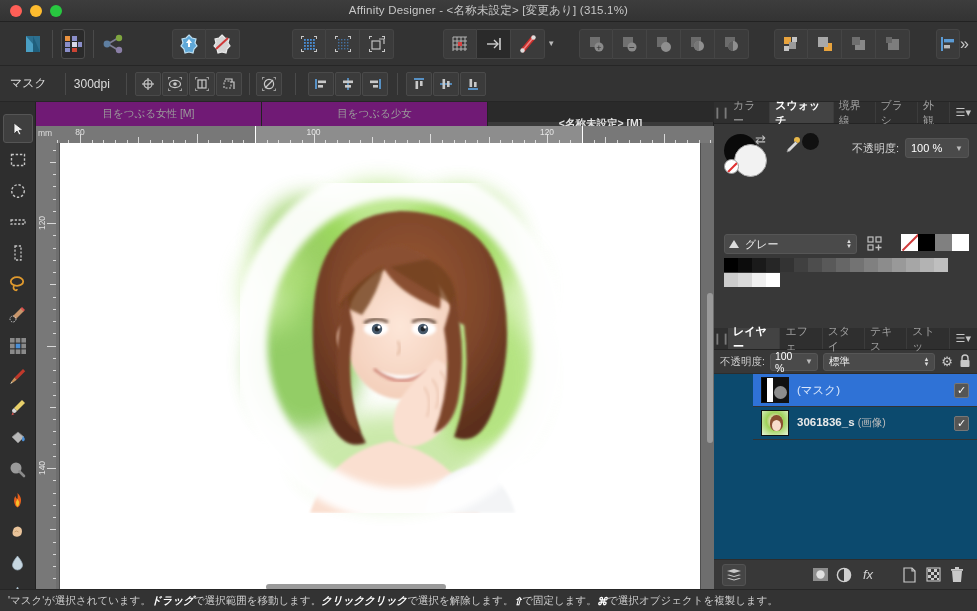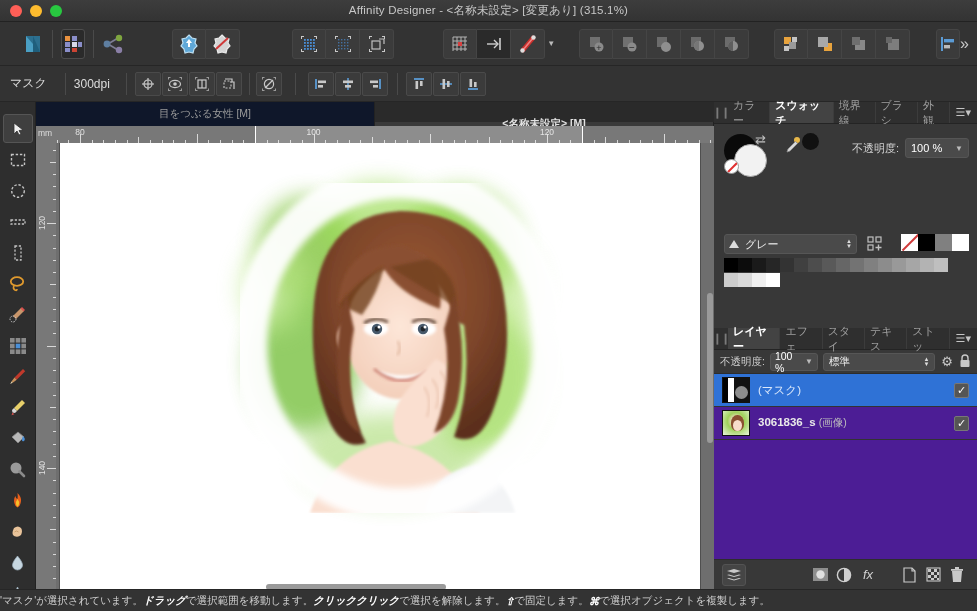--- a/index.html
+++ b/index.html
@@ -79,21 +79,21 @@
   .tool.sel { background:#3f3f3f; border:1px solid #555; }
 
   
   .doctabs {
     position:absolute; left:36px; top:102px; width:678px; height:24px;
     background:#2a2a2a; display:flex; align-items:stretch;
   }
   .dtab {
     flex:1; display:flex; align-items:center; justify-content:center;
     font-size:10.5px; color:#9b9b9b;
-    border-right:1px solid #222; background:#0f172a;
+    border-right:1px solid #222; background:#701a75;
   }
   .dtab.active { background:#3a3a3a; color:#e2e2e2; font-weight:bold;margin-top:20px; }
   .ruler-h { position:absolute; left:36px; top:126px; width:678px; height:17px; background:#787878; overflow:hidden; }
   .ruler-v { position:absolute; left:36px; top:143px; width:20px; height:446px; background:#787878; overflow:hidden; }
   .rmm { position:absolute; left:2px; top:2px; font-size:8.5px; color:#ddd; z-index:3;}
   .rtick { position:absolute; bottom:0; width:1px; background:#d8d8d8; }
   .rtick.maj { height:9px; }
   .rtick.mid { height:6px; }
   .rtick.min { height:3px; }
   .rnum { position:absolute; top:1px; font-size:8.5px; color:#e0e0e0; transform:translateX(-50%); }
@@ -189,21 +189,21 @@
               border-bottom:1px solid #2d2d2d; }
   .lyr-opts .lab { font-size:10.5px; color:#d0d0d0; margin-right:5px; }
   .op-box { width:48px; height:18px; background:#4a4a4a; border:1px solid #565656; border-radius:3px;
             display:flex; align-items:center; justify-content:space-between; padding:0 4px; font-size:10.5px; color:#fff;}
   .blend-box { flex:1; height:18px; margin-left:5px; background:#4a4a4a; border:1px solid #565656;
                border-radius:3px; display:flex; align-items:center; padding:0 5px; font-size:10.5px; color:#eee;}
   .blend-box .stepper { margin-left:auto; display:flex; flex-direction:column; font-size:6px; line-height:5px; color:#ddd;}
   .gear { margin-left:6px; color:#c9c9c9; font-size:13px; }
   .lock { margin-left:6px; }
 
-  .layerlist { position:absolute; left:0; top:24px; right:0; bottom:30px; background:#4c1d95; }
+  .layerlist { position:absolute; left:0; top:24px; right:0; bottom:30px; background:#0c4a6e;padding-left:39px; }
   .lrow { height:33px; display:flex; align-items:center; padding:0 8px; border-bottom:1px solid #333; }
   .lrow.sel { background:#2f72d6; }
   .lthumb { width:28px; height:26px; border:1px solid #111; margin-right:8px; position:relative; overflow:hidden; background:#fff;}
   .lname { font-size:11.5px; color:#fff; }
   .lname .dim { color:#cfcfcf; font-size:10.5px; }
   .lrow:not(.sel) .lname { color:#e9e9e9; font-weight:bold; }
   .lrow:not(.sel) .lname .dim { color:#bdbdbd; font-weight:normal; }
   .lrow.sel .lname { color:#dbe8fb; }
   .lcheck { margin-left:auto; width:15px; height:15px; background:#555; border:1px solid #777;
             border-radius:2px; display:flex; align-items:center; justify-content:center;
@@ -211,21 +211,21 @@
 
   .lyr-bottom { position:absolute; left:0; right:0; bottom:0; height:30px; background:#383838;
                 border-top:1px solid #2d2d2d; display:flex; align-items:center; padding:0 8px; }
   .lb-btn { width:24px; height:22px; display:flex; align-items:center; justify-content:center; color:#c9c9c9;}
   .lb-btn.boxed { background:#454545; border:1px solid #535353; border-radius:3px; }
 
   
   .statusbar {
     position:absolute; left:0; bottom:0; width:977px; height:22px;
     background:#333; border-top:1px solid #262626;
-    display:flex; align-items:center; padding-left:0;
+    display:flex; align-items:center; padding-left:8px;
     font-size:10.5px; color:#cfcfcf; white-space:nowrap; overflow:hidden;
   }
   .statusbar b { color:#fff;font-style:italic; }
 </style>
 </head>
 <body>
 
 <div id="app">
 
   <div class="titlebar">
@@ -694,20 +694,21 @@
           <path d="M9.5 3 L15 16 H4 z" fill="#c6d6e0" stroke="#9fb3c2" stroke-width=".7"></path>
         </svg>
     </div>
     <div class="tool">
       
     </div>
   </div>
 
   <div class="doctabs">
     <div class="dtab">目をつぶる女性 [M]</div>
+    <div class="dtab">目をつぶる少女</div>
     <div class="dtab active">&lt;名称未設定&gt; [M]</div>
   </div>
 
   <div class="ruler-h" id="rulerH">
     <div class="rmm">mm</div>
   <div class="rtick min" style="left: 20.65px;"></div>
       <div class="rtick min" style="left: 32.325px;"></div>
       <div class="rtick maj" style="left: 44px;"></div>
       <div class="rtick min" style="left: 55.675px;"></div>
       <div class="rtick min" style="left: 67.35px;"></div>

